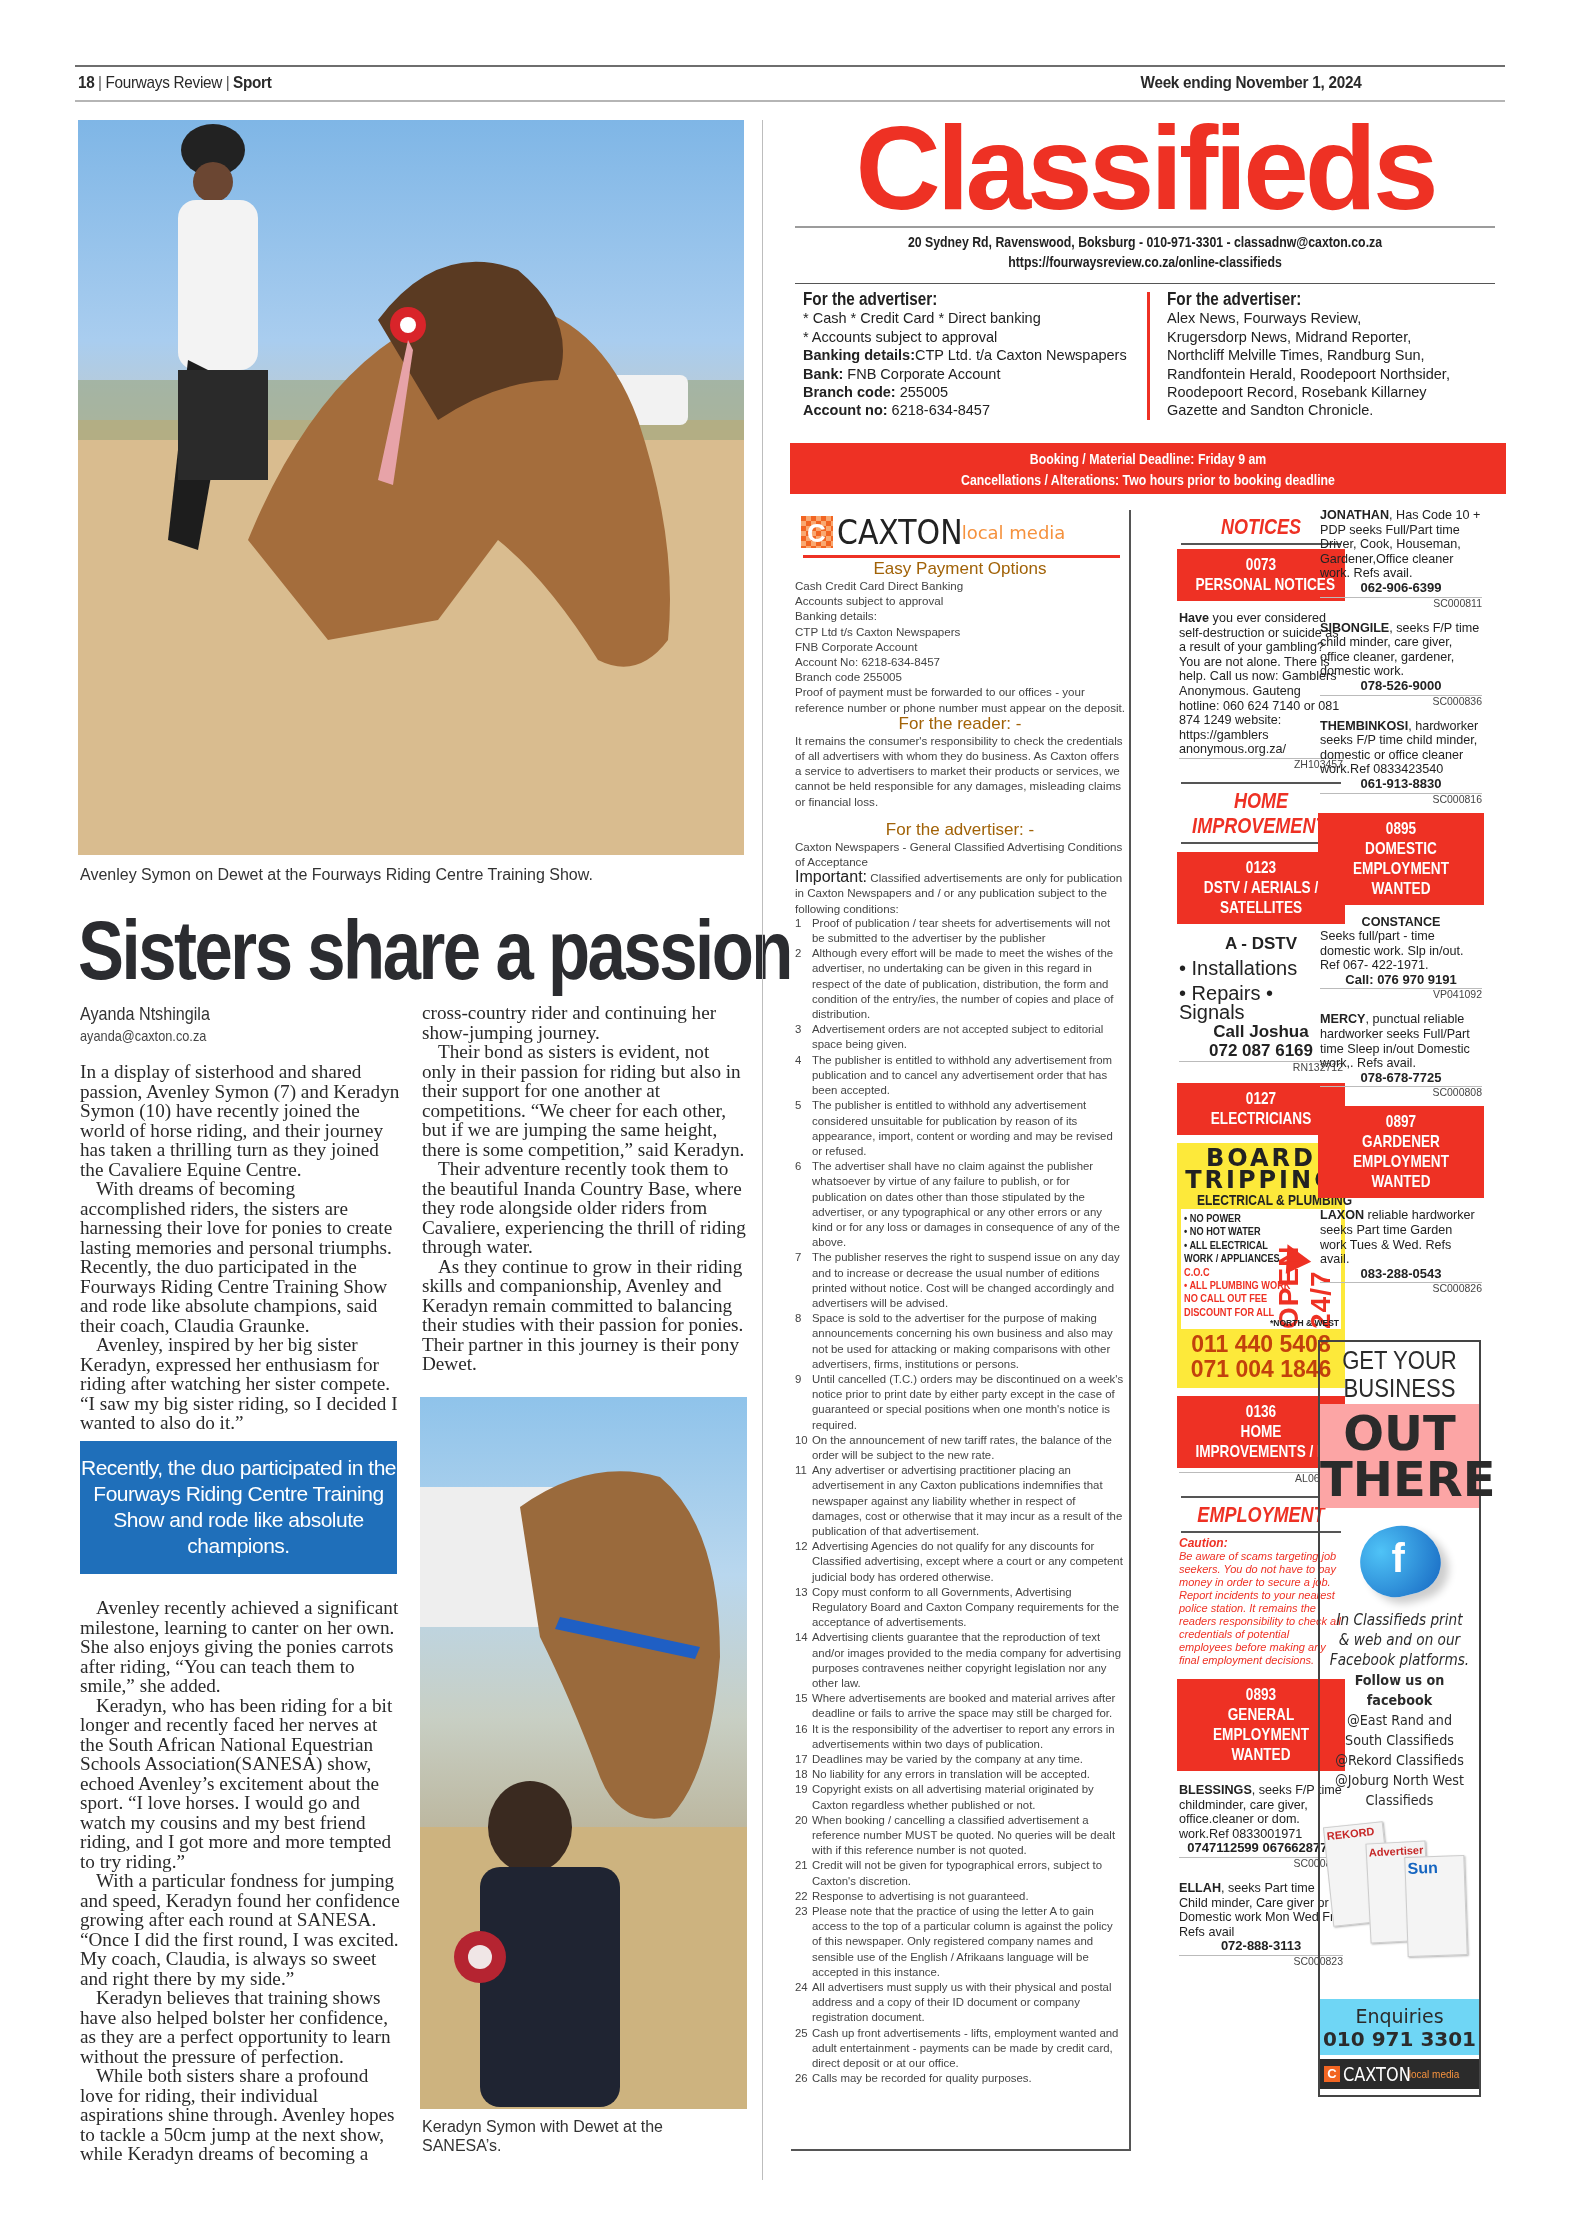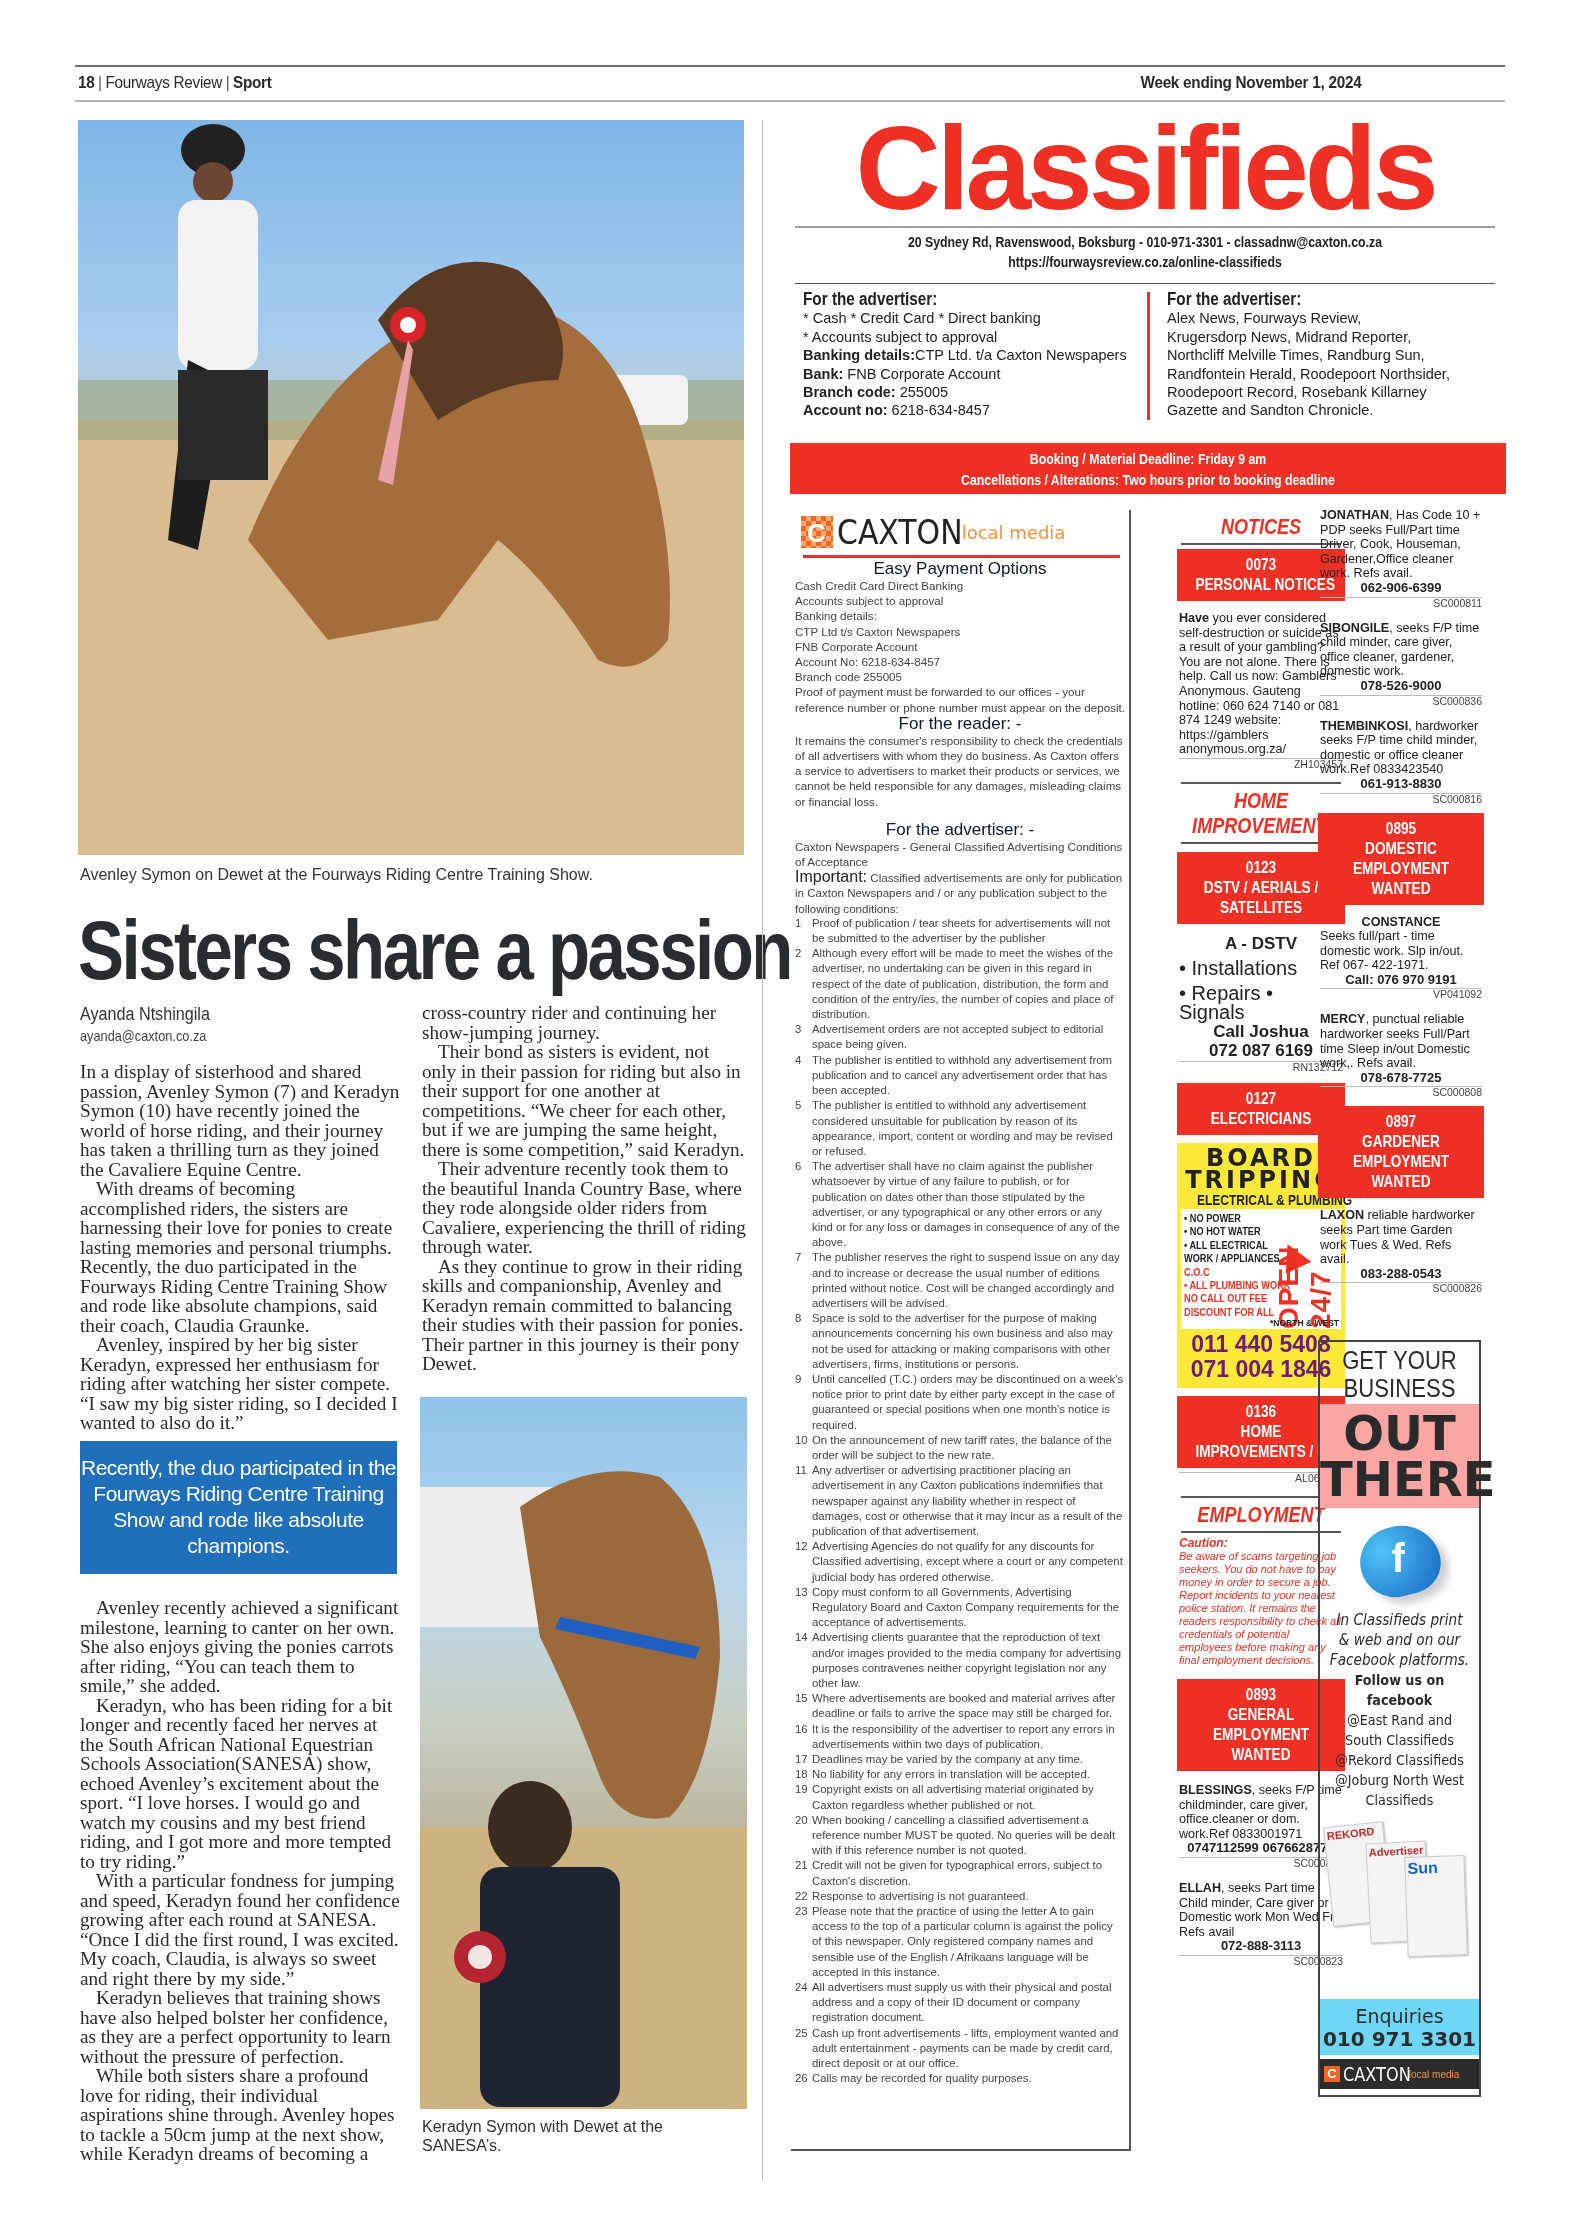--- a/index.html
+++ b/index.html
@@ -57,21 +57,21 @@
   .cx-box-inner { position: absolute; left: 795px; top: 513px; width: 330px; }
   .cx-logo { display: flex; align-items: center; height: 38px; padding-left: 6px; }
   .cx-mark { width: 32px; height: 32px; background: #f26522; position: relative; margin-right: 4px;
              background-image: linear-gradient(45deg, #f9a870 25%, transparent 25%, transparent 75%, #f9a870 75%),
                                linear-gradient(45deg, #f9a870 25%, transparent 25%, transparent 75%, #f9a870 75%);
              background-size: 10px 10px; background-position: 0 0, 5px 5px; }
   .cx-mark::after { content: "C"; position: absolute; left: 6px; top: 2px; color: #fff; font-weight: bold; font-size: 26px; font-family: "Liberation Sans", sans-serif; }
   .cx-name { font-size: 34px; color: #222; letter-spacing: 0px; font-family: "DejaVu Sans", sans-serif; font-weight: normal; transform: scaleX(0.88); transform-origin: left; }
   .cx-sub { font-size: 18px; color: #f5923e; margin-left: -18px; font-family: "DejaVu Sans", sans-serif; }
   .cx-redline { height: 3px; background: #ee3124; margin: 4px 5px 2px 8px; }
-  .cx-h { font-size: 17px; text-align: center; color: #0f172a; line-height: 18px; }
+  .cx-h { font-size: 17px; text-align: center; color: #a16207; line-height: 18px; }
   .cx-t { font-size: 11.6px; line-height: 15.2px; color: #444; }
   .cx-imp { font-size: 11.6px; line-height: 15.2px; color: #444; }
   .cx-imp b { font-size: 16px; font-weight: normal; color: #222; }
   .cx-list { list-style: none; }
   .cx-list li { display: flex; font-size: 11.4px; line-height: 15.2px; color: #444; }
   .cx-list li .n { width: 17px; flex-shrink: 0; }
 
   
   .col { position: absolute; width: 168px; }
   .sec-title { color: #ee3124; font-weight: bold; font-style: italic; font-size: 22px; text-align: center; line-height: 25px;
@@ -91,21 +91,21 @@
   .board .t1 { text-align: center; font-size: 24px; font-weight: bold; letter-spacing: 3px; line-height: 22px; color: #222; font-family: "DejaVu Sans", sans-serif; }
   .board .t2 { text-align: center; font-size: 15px; font-weight: bold; color: #222; transform: scaleX(0.8); line-height: 18px; white-space: nowrap; }
   .board .inner { background: #fff; padding: 3px 3px; position: relative; height: 120px; }
   .board .inner .it { font-size: 11.5px; line-height: 13.4px; font-weight: bold; color: #222; transform: scaleX(0.8); transform-origin: left; white-space: nowrap; }
   .board .inner .it.red { color: #ee3124; }
   .board .inner .open { position: absolute; right: 4px; top: 10px; color: #ee3124; font-weight: bold; font-size: 28px;
                         writing-mode: vertical-rl; transform: rotate(180deg); letter-spacing: 1px; }
   .board .inner .bolt { position: absolute; right: 34px; top: 34px; width: 0; height: 0;
                         border-left: 14px solid transparent; border-right: 14px solid transparent; border-bottom: 26px solid #ee3124; transform: rotate(-25deg); }
   .board .inner .nw { position: absolute; right: 2px; bottom: 1px; font-size: 8.5px; font-weight: bold; color: #222; }
-  .board .phones { text-align: center; font-size: 23px; font-weight: bold; line-height: 25px; color: #701a75; margin-top: 3px; }
+  .board .phones { text-align: center; font-size: 23px; font-weight: bold; line-height: 25px; color: #c2410c; margin-top: 3px; }
   .caution { color: #ee3124; font-style: italic; font-size: 11px; line-height: 13px; padding: 0 2px; }
   .caution b { font-size: 12px; }
 
   
   .promo { position: absolute; left: 1318px; top: 1340px; width: 163px; height: 757px; border: 2px solid #444; }
   .promo .g { text-align: center; font-size: 26px; line-height: 28px; color: #2b2b2b; transform: scaleX(0.85); margin-top: 4px; }
   .promo .band { background: #fca5a5; text-align: center; font-weight: bold; font-size: 48px; line-height: 46px; color: #2b2b2b; padding: 6px 0; margin-top: 2px; font-family: "DejaVu Sans", sans-serif; }
   .promo .fb { width: 80px; height: 70px; margin: 18px auto 14px auto; border-radius: 40px 45px 35px 40px;
                background: radial-gradient(circle at 30% 30%, #4fc3f7, #1565c0); position: relative; transform: rotate(-15deg); box-shadow: 6px 8px 8px rgba(0,0,0,0.2); }
   .promo .fb::after { content: "f"; position: absolute; left: 32px; top: 10px; color: #fff; font-weight: bold; font-size: 40px; font-family: "Liberation Sans", sans-serif; transform: rotate(15deg); }

